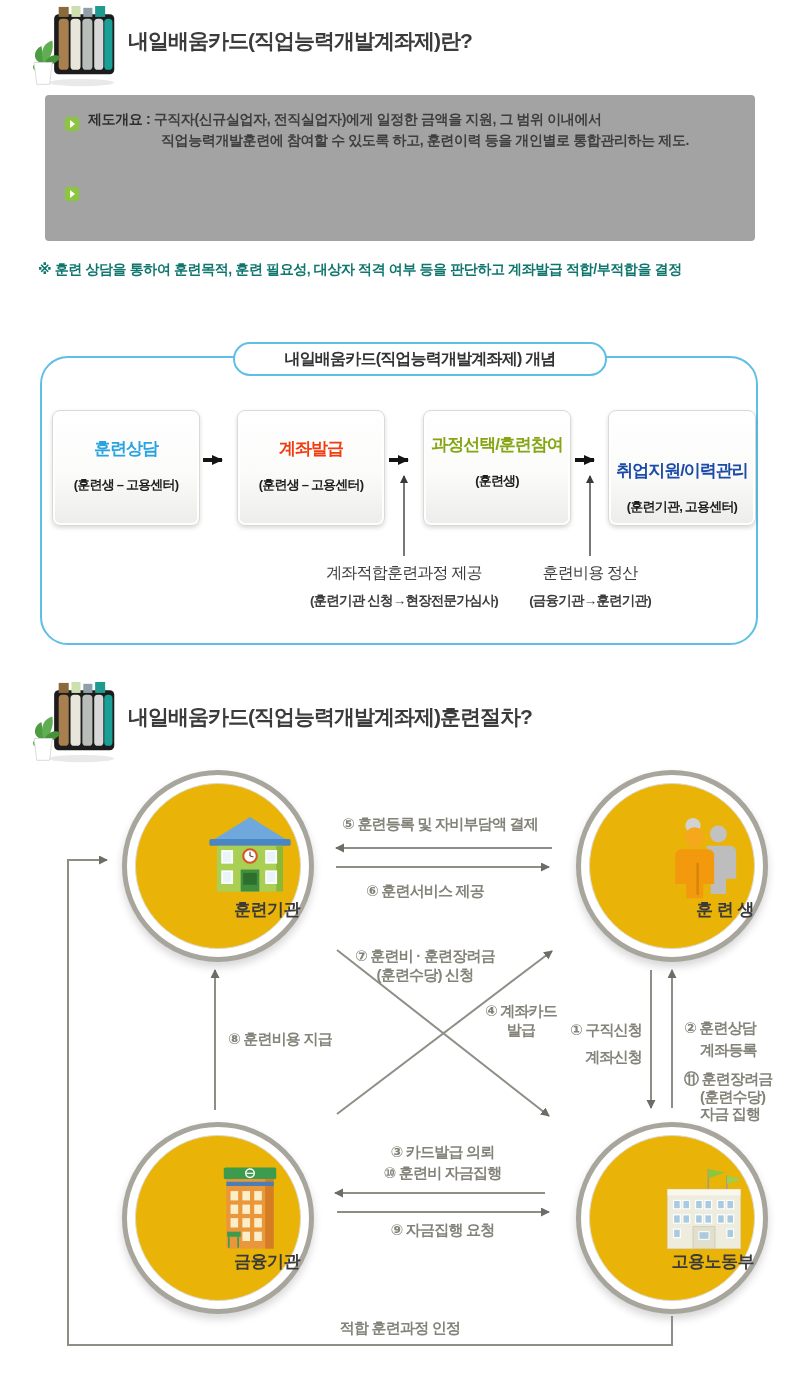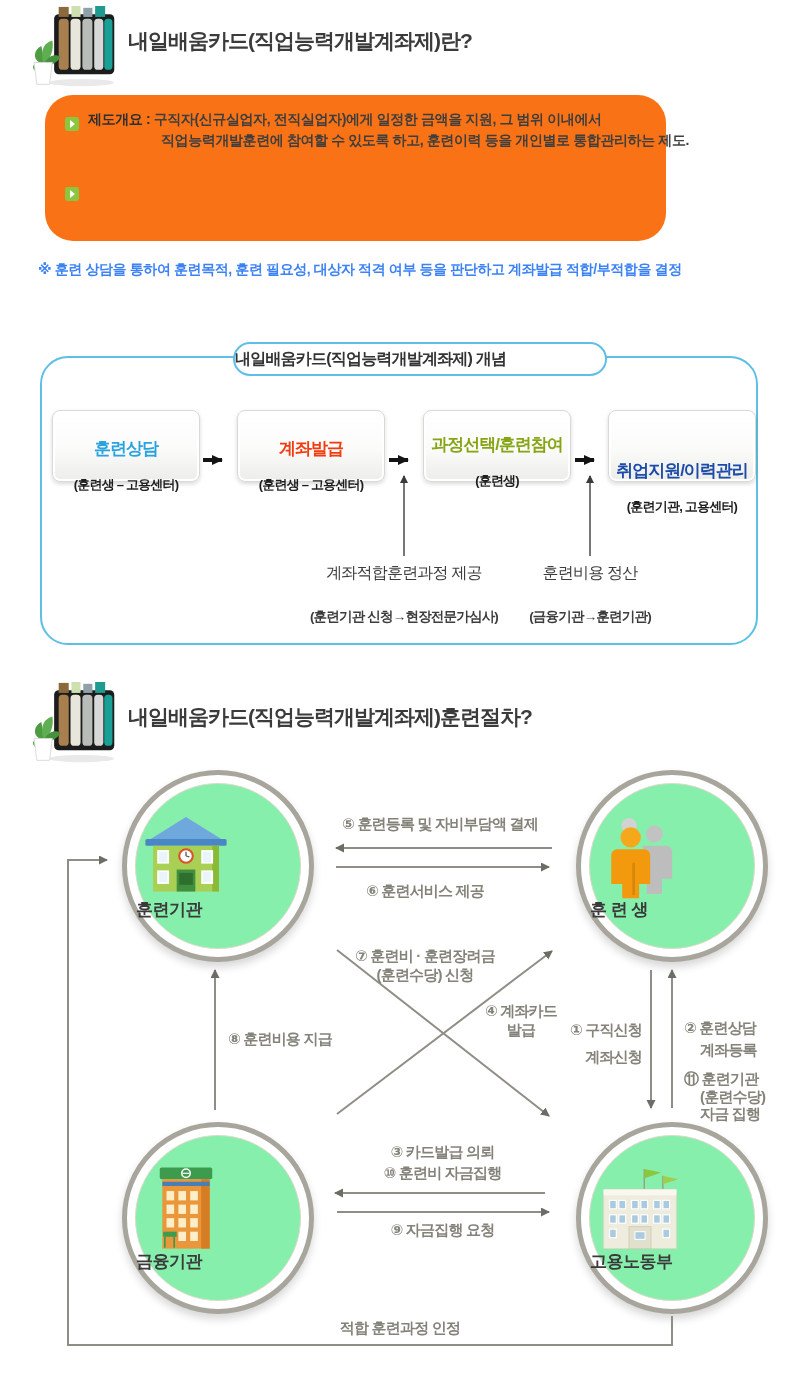--- a/index.html
+++ b/index.html
@@ -5,52 +5,52 @@
 *{margin:0;padding:0;box-sizing:border-box}
 html,body{background:#fff}
 .page{position:relative;width:800px;height:1378px;background:#ffffff;overflow:hidden;
   font-family:"Liberation Sans","DejaVu Sans",sans-serif;color:#3b3b3b}
 
 
 .books-icon{position:absolute;width:92px;height:82px}
 .sec-title{position:absolute;font-size:21px;font-weight:700;color:#3b3b3b;letter-spacing:-1px}
 
 
-.infobox{position:absolute;left:45px;top:95px;width:621px;height:146px;background:#f97316;border-radius:28px}
+.infobox{position:absolute;left:45px;top:95px;width:710px;height:146px;background:#a3a3a3;border-radius:4px}
 .bicon{position:absolute;width:14px;height:14px;border-radius:3px;background:#8cc63f}
 .bicon::after{content:"";position:absolute;left:5px;top:3px;border-left:5px solid #fff;
   border-top:4px solid transparent;border-bottom:4px solid transparent}
 .btext{position:absolute;left:43px;width:645px;font-size:14px;font-weight:600;color:#3e3e3e;
   line-height:21px;letter-spacing:-0.4px}
 .btext b{font-weight:800;color:#2e2e2e}
 .indent{padding-left:73px}
 .note{position:absolute;left:38px;top:261px;width:724px;font-size:14px;font-weight:700;
-  color:#3b82f6;letter-spacing:-0.4px}
+  color:#0f766e;letter-spacing:-0.4px}
 
 
 .concept-box{position:absolute;left:40px;top:356px;width:718px;height:289px;background:#fff;
   border:2px solid #5ebfe6;border-radius:28px}
 .pill{position:absolute;left:233px;top:342px;width:374px;height:34px;background:#fff;
-  border:2px solid #5ebfe6;border-radius:18px;text-align:left;line-height:30px;
+  border:2px solid #5ebfe6;border-radius:18px;text-align:center;line-height:30px;
   font-size:16px;font-weight:700;color:#333;letter-spacing:-0.8px;z-index:3}
-.step{position:absolute;top:410px;width:148px;height:72px;border:1px solid #d9d9d5;border-radius:8px;
+.step{position:absolute;top:410px;width:148px;height:116px;border:1px solid #d9d9d5;border-radius:8px;
   background:linear-gradient(180deg,#ffffff 0%,#fbfbfa 55%,#ececea 100%);
   box-shadow:0 2px 4px rgba(0,0,0,0.15), inset 0 0 0 2px #ffffff;z-index:2;text-align:center}
 .step .t{margin-top:26px;font-size:17px;font-weight:800;letter-spacing:-1px}
 .step .s{margin-top:16px;font-size:13px;font-weight:700;color:#1e1e1e;letter-spacing:-0.8px}
 .callout{position:absolute;text-align:center;color:#3d3d3d;z-index:6}
 .callout .ct{font-size:16px;font-weight:400;letter-spacing:-0.8px}
-.callout .cs{font-size:13.5px;font-weight:600;margin-top:24px;letter-spacing:-0.8px}
+.callout .cs{font-size:13.5px;font-weight:600;margin-top:8px;letter-spacing:-0.8px}
 
 
 .node{position:absolute;width:192px;height:192px;border-radius:50%;border:5px solid #a8a69c;
   background:#fff;box-shadow:0 5px 9px rgba(0,0,0,0.16);z-index:2}
 .node-inner{position:absolute;left:8px;top:8px;right:8px;bottom:8px;border-radius:50%;
-  background:#86efac;border:1px solid #ddd9c8;display:flex;flex-direction:column;
-  align-items:flex-start;justify-content:center}
+  background:#eab308;border:1px solid #ddd9c8;display:flex;flex-direction:column;
+  align-items:flex-end;justify-content:center}
 .node-label{font-size:17px;font-weight:800;color:#3a3a3a;letter-spacing:-0.5px;margin-top:-2px}
 .flbl{position:absolute;font-size:15px;font-weight:600;color:#84837a;letter-spacing:-0.8px;
   line-height:19px;z-index:6}
 .center{text-align:center}
 .right{text-align:right}
 .ind2{padding-left:16px}
 #overlay{position:absolute;left:0;top:0;z-index:4;pointer-events:none}
 .hiddefs{position:absolute;width:0;height:0;overflow:hidden}
 </style>
 </head>
@@ -278,21 +278,21 @@
 
   <div class="flbl right" style="left:550px;top:1016px;width:92px;line-height:27px">
     <div>① 구직신청</div>
     <div>계좌신청</div>
   </div>
   <div class="flbl" style="left:684px;top:1017px;width:112px;line-height:22px">
     <div>② 훈련상담</div>
     <div class="ind2">계좌등록</div>
   </div>
   <div class="flbl" style="left:684px;top:1070px;width:112px;line-height:17.5px">
-    <div>⑪ 훈련기관</div>
+    <div>⑪ 훈련장려금</div>
     <div class="ind2">(훈련수당)</div>
     <div class="ind2">자금 집행</div>
   </div>
 
   <div class="flbl center" style="left:340px;top:1141px;width:205px;line-height:21px">
     <div>③ 카드발급 의뢰</div>
     <div>⑩ 훈련비 자금집행</div>
   </div>
   <div class="flbl center" style="left:340px;top:1220px;width:205px">⑨ 자금집행 요청</div>
 

